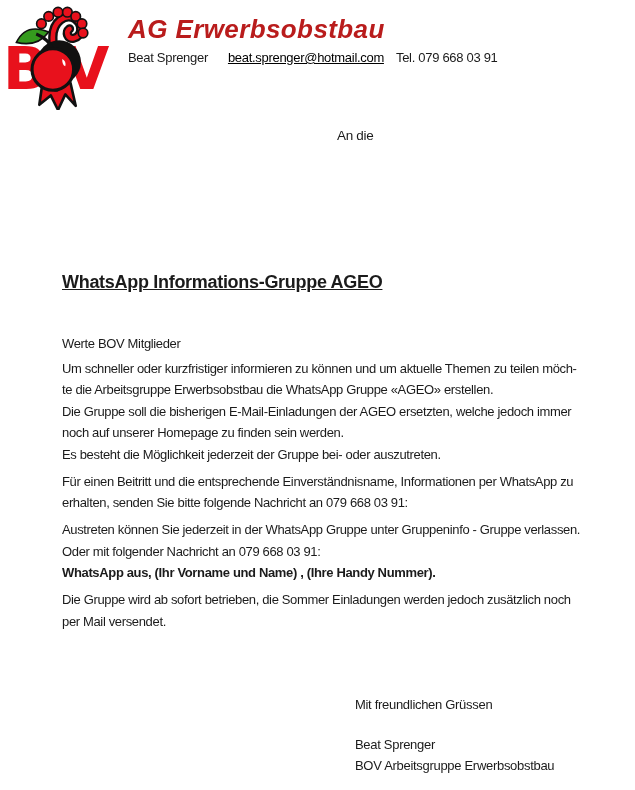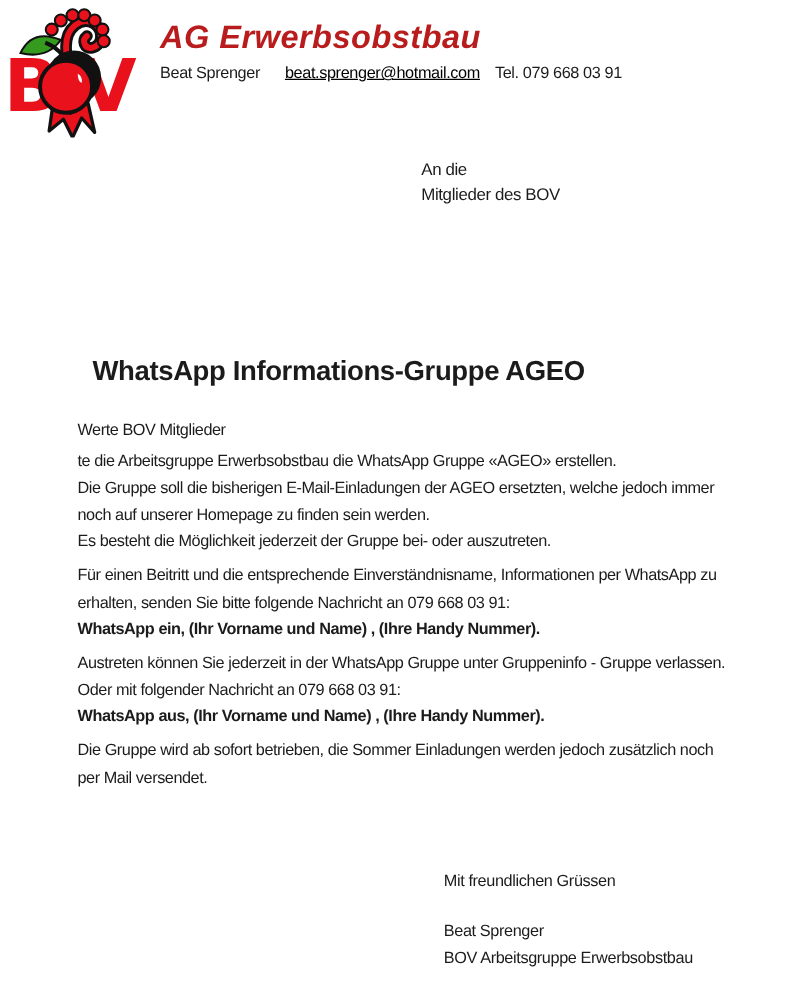--- a/index.html
+++ b/index.html
@@ -57,25 +57,26 @@
     font-size: 13.5px;
     letter-spacing: -0.3px;
     line-height: 20px;
   }
 
   
   .subject {
     position: absolute;
     left: 62px;
     top: 272px;
-    margin: 12px;
-    font-size: 22px;
+    margin: 0;
+    font-size: 18px;
     font-weight: bold;
     letter-spacing: -0.3px;
     white-space: nowrap;
+    text-decoration: underline;
   }
 
   
   .body-block {
     position: absolute;
     left: 62px;
     top: 333px;
     width: 566px;
     font-size: 13px;
     letter-spacing: -0.35px;
@@ -138,39 +139,38 @@
 
   <div class="head-text">
     <h1 class="org-title">AG Erwerbsobstbau</h1>
     <div class="contact-line">
       <span class="name">Beat Sprenger</span><a href="#" class="email">beat.sprenger@hotmail.com</a><span class="phone">Tel. 079 668 03 91</span>
     </div>
   </div>
 
   <div class="recipient">
     <div>An die</div>
-    <div>Mitglieder des BOV</div>
   </div>
 
   <h2 class="subject">WhatsApp Informations-Gruppe AGEO</h2>
 
   <div class="body-block">
     <p class="salutation">Werte BOV Mitglieder</p>
 
     <div class="par">
+      <div class="line">Um schneller oder kurzfristiger informieren zu können und um aktuelle Themen zu teilen möch-</div>
       <div class="line">te die Arbeitsgruppe Erwerbsobstbau die WhatsApp Gruppe «AGEO» erstellen.</div>
       <div class="line">Die Gruppe soll die bisherigen E-Mail-Einladungen der AGEO ersetzten, welche jedoch immer</div>
       <div class="line">noch auf unserer Homepage zu finden sein werden.</div>
       <div class="line">Es besteht die Möglichkeit jederzeit der Gruppe bei- oder auszutreten.</div>
     </div>
 
     <div class="par">
       <div class="line">Für einen Beitritt und die entsprechende Einverständnisname, Informationen per WhatsApp zu</div>
       <div class="line">erhalten, senden Sie bitte folgende Nachricht an 079 668 03 91:</div>
-      <div class="line bold">WhatsApp ein, (Ihr Vorname und Name) , (Ihre Handy Nummer).</div>
     </div>
 
     <div class="par">
       <div class="line">Austreten können Sie jederzeit in der WhatsApp Gruppe unter Gruppeninfo - Gruppe verlassen.</div>
       <div class="line">Oder mit folgender Nachricht an 079 668 03 91:</div>
       <div class="line bold">WhatsApp aus, (Ihr Vorname und Name) , (Ihre Handy Nummer).</div>
     </div>
 
     <div class="par">
       <div class="line">Die Gruppe wird ab sofort betrieben, die Sommer Einladungen werden jedoch zusätzlich noch</div>

